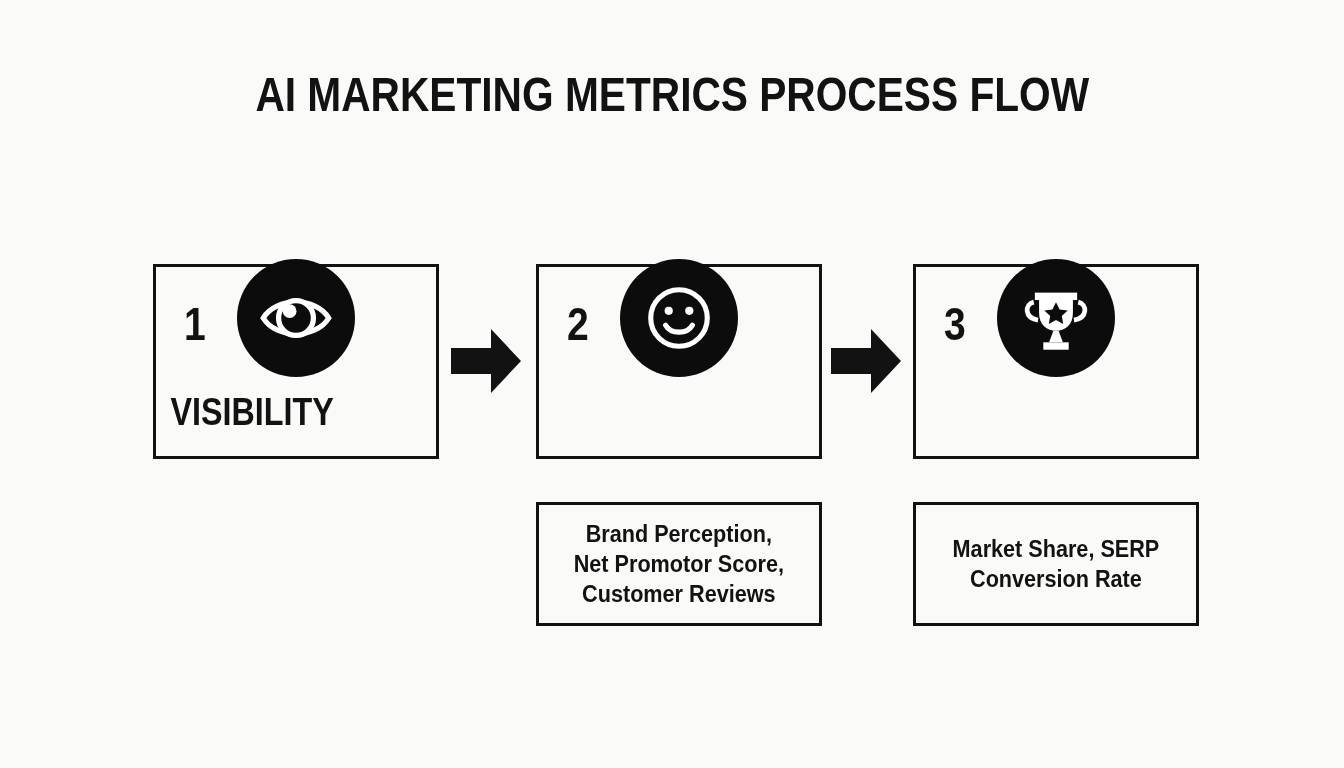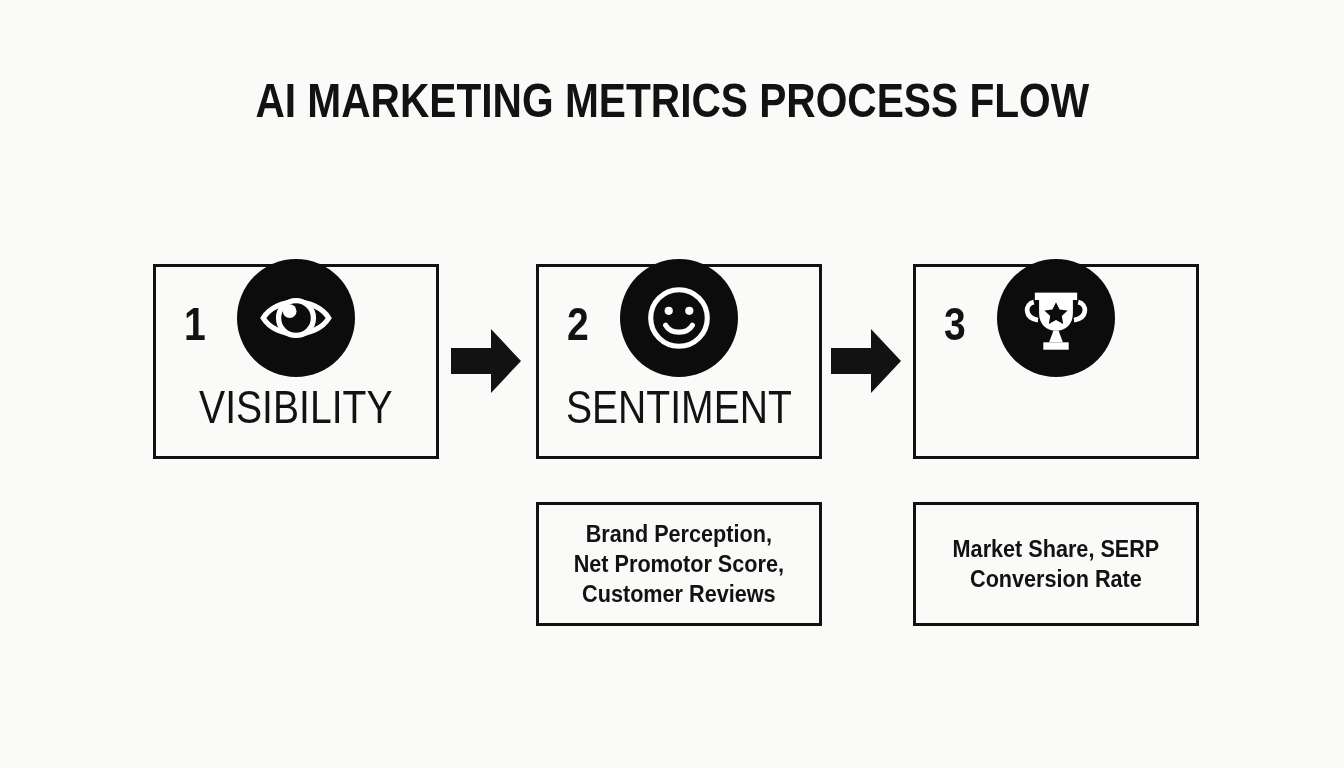--- a/index.html
+++ b/index.html
@@ -11,21 +11,21 @@
     position: relative;
     width: 1344px;
     height: 768px;
     background: #fafaf8;
     font-family: "Liberation Sans", sans-serif;
     color: #121212;
     overflow: hidden;
   }
   .title {
     position: absolute;
-    top: 72px;
+    top: 66px;
     left: 0;
     width: 100%;
     margin: 0;
     text-align: center;
     font-size: 49px;
     font-weight: 700;
     letter-spacing: 0px;
     color: #121212;
   }
   .cond {
@@ -68,23 +68,23 @@
     top: 34px;
     font-size: 46px;
     line-height: 46px;
     font-weight: 700;
   }
   .step-label {
     position: absolute;
     bottom: 22px;
     left: 0;
     width: 100%;
-    text-align: center;
-    font-size: 46px;
-    font-weight: 400;
+    text-align: left;
+    font-size: 38px;
+    font-weight: 700;
   }
   .flow-arrow {
     position: absolute;
     top: 327px;
     width: 72px;
     height: 68px;
   }
   .metrics-box {
     position: absolute;
     top: 502px;
@@ -148,23 +148,20 @@
     <div class="badge-circle">
       <svg width="72" height="72" viewBox="0 0 70 70" aria-hidden="true">
         <circle cx="35" cy="35" r="27.5" fill="none" stroke="#ffffff" stroke-width="5"></circle>
         <circle cx="25" cy="28" r="4" fill="#ffffff"></circle>
         <circle cx="45" cy="28" r="4" fill="#ffffff"></circle>
         <path d="M22,42 C27,51 43,51 48,42" fill="none" stroke="#ffffff" stroke-width="5" stroke-linecap="round"></path>
       </svg>
     </div>
     <div class="step-number">
       <span class="cond-label">2</span>
-    </div>
-    <div class="step-label">
-      <span class="cond-label">SENTIMENT</span>
     </div>
   </div>
 
   <div class="flow-arrow a2">
     <svg width="72" height="68" viewBox="0 0 72 68" aria-hidden="true">
       <polygon points="0,21 40,21 40,2 70,34 40,66 40,47 0,47" fill="#121212"></polygon>
     </svg>
   </div>
 
   <div class="step-box x3">

